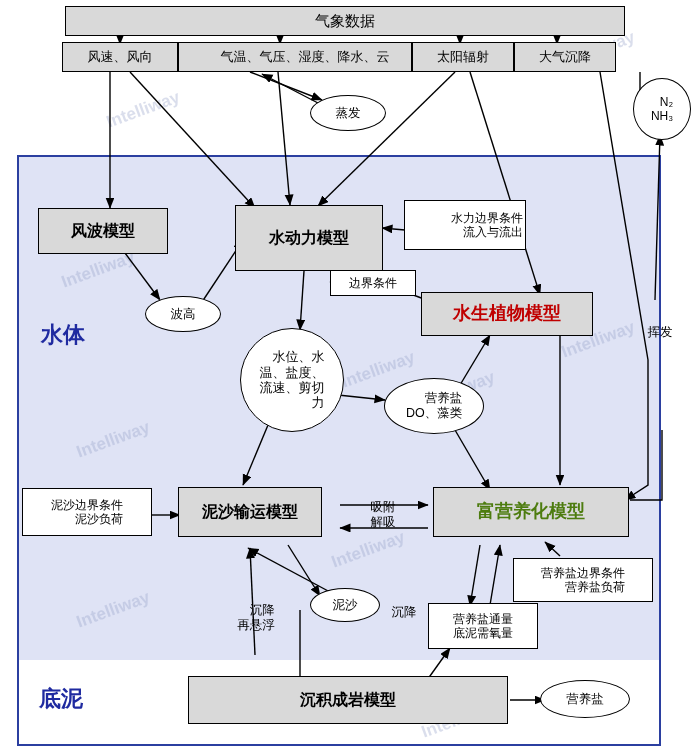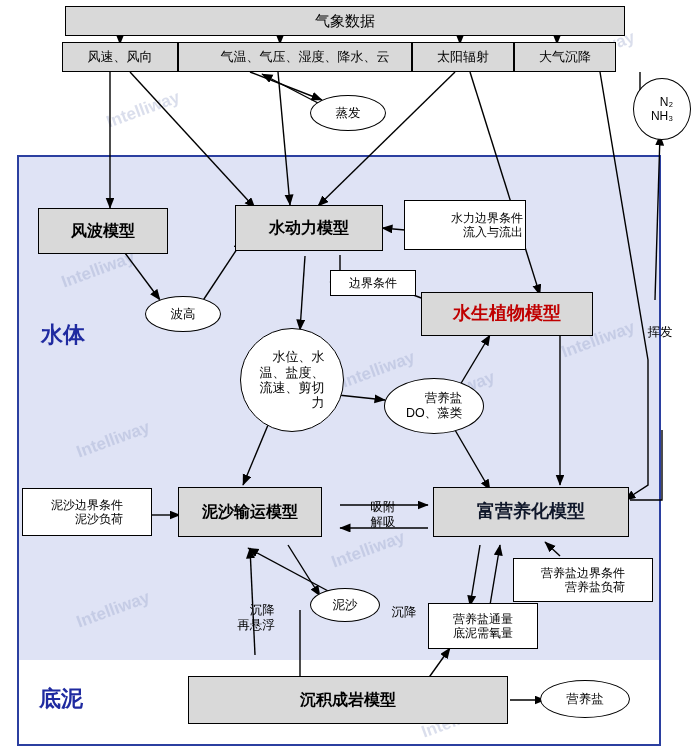--- a/index.html
+++ b/index.html
@@ -63,21 +63,21 @@
     color: #1f2aa0;
   }
   .title-box {
     font-size: 15px;
   }
   .model-main {
     font-size: 16px;
     font-weight: bold;
   }
   .red-text { color: #c00000; }
-  .purple-text { color: #0f172a; }
+  .purple-text { color: #4d7c0f; }
   .water-region {
     position: absolute;
     border: 2px solid #2b3fa0;
     background: #dfe3f5;
   }
   .sediment-region {
     position: absolute;
     border: 2px solid #2b3fa0;
     border-top: none;
     background: #ffffff;
@@ -204,21 +204,21 @@
   <div class="node ellipse" style="left:310px; top:95px; width:76px; height:36px;">蒸发</div>
 
   <div class="node ellipse" style="left:633px; top:78px; width:58px; height:62px; font-size:12px;">N₂
 NH₃</div>
 
   <div class="node big-label" style="left:28px; top:318px; width:70px; height:34px;">水体</div>
   <div class="node big-label" style="left:26px; top:682px; width:70px; height:34px;">底泥</div>
 
   <div class="node box model-main" style="left:38px; top:208px; width:130px; height:46px;">风波模型</div>
 
-  <div class="node box model-main" style="left:235px; top:205px; width:148px; height:46px;">水动力模型</div>
+  <div class="node box model-main" style="left:235px; top:205px; width:148px; height:66px;">水动力模型</div>
 
   <div class="node box-white" style="left:404px; top:200px; width:122px; height:50px;padding-left:44px;">水力边界条件
 流入与流出</div>
 
   <div class="node ellipse" style="left:145px; top:296px; width:76px; height:36px;">波高</div>
 
   <div class="node box-white" style="left:330px; top:270px; width:86px; height:26px;">边界条件</div>
 
   <div class="node box model-main red-text" style="left:421px; top:292px; width:172px; height:44px; font-size:18px;">水生植物模型</div>
 

